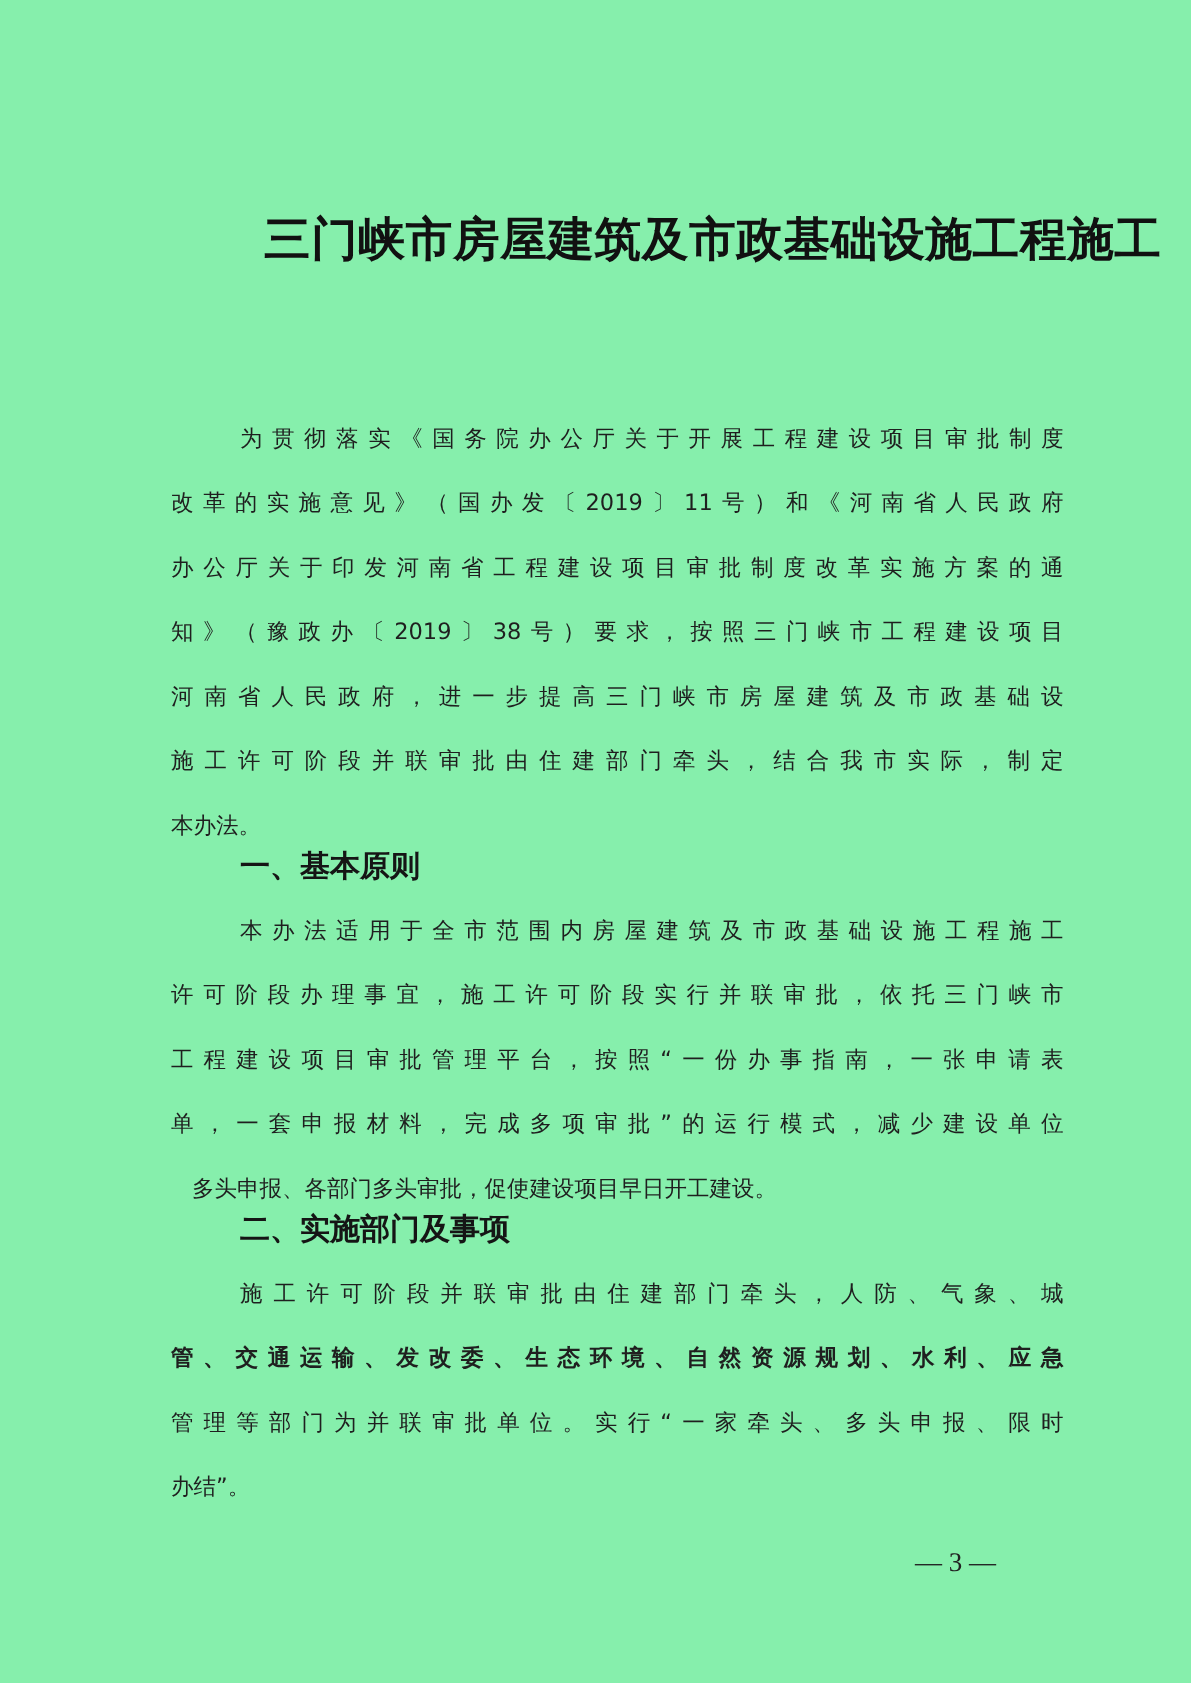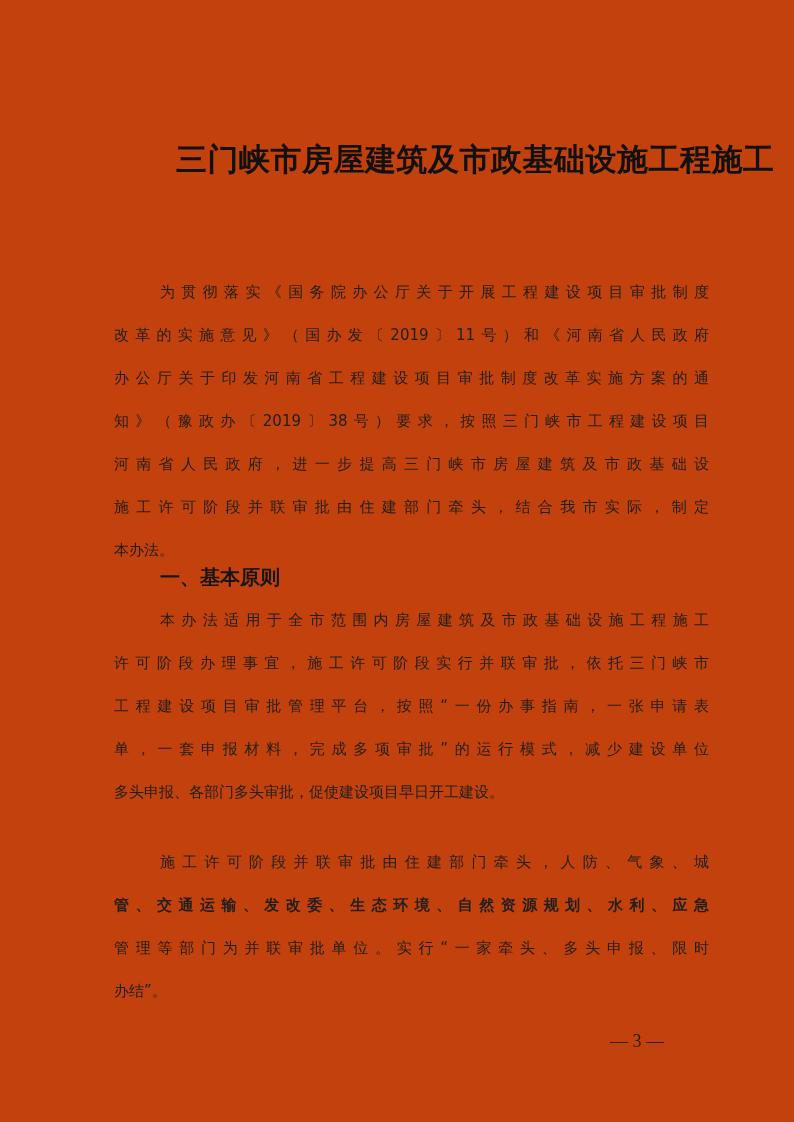--- a/index.html
+++ b/index.html
@@ -1,17 +1,17 @@
 <!DOCTYPE html>
 <html><head>
 <meta charset="utf-8">
 <style>
   html, body { margin: 0; padding: 0; background: #ffffff; }
   body { width: 794px; height: 1122px; position: relative; overflow: hidden; color: #1a1a1a; }
-  .page { position: absolute; left: 0; top: 0; width: 794px; height: 1122px; background: #c2410c; }
+  .page { position: absolute; left: 0; top: 0; width: 794px; height: 1122px; background: #86efac; }
   .title-line {
     position: absolute;
     font-family: "DejaVu Serif", "Liberation Serif", serif;
     font-weight: bold;
     font-size: 31px;
     letter-spacing: 0.5px;
     color: #111;
     white-space: nowrap;
   }
   .body-line {
@@ -62,23 +62,24 @@
     <div class="body-line last" style="top:541px;">本办法。</div>
   </div>
 
   <div class="heading-line" style="top:564px;">一、基本原则</div>
 
   <div>
     <div class="body-line" style="left:160px; width:549px; top:611px;">本办法适用于全市范围内房屋建筑及市政基础设施工程施工</div>
     <div class="body-line" style="top:654px;">许可阶段办理事宜，施工许可阶段实行并联审批，依托三门峡市</div>
     <div class="body-line" style="top:697px;">工程建设项目审批管理平台，按照“一份办事指南，一张申请表</div>
     <div class="body-line" style="top:740px;">单，一套申报材料，完成多项审批”的运行模式，减少建设单位</div>
-    <div class="body-line last" style="top:783px;">多头申报、各部门多头审批，促使建设项目早日开工建设。</div>
+    <div class="body-line last" style="top:783px;margin-left:14px;">多头申报、各部门多头审批，促使建设项目早日开工建设。</div>
   </div>
 
+  <div class="heading-line" style="top:806px;">二、实施部门及事项</div>
 
   <div>
     <div class="body-line" style="left:160px; width:549px; top:853px;">施工许可阶段并联审批由住建部门牵头，人防、气象、城</div>
     <div class="body-line" style="top:896px;font-weight:bold;">管、交通运输、发改委、生态环境、自然资源规划、水利、应急</div>
     <div class="body-line" style="top:939px;">管理等部门为并联审批单位。实行“一家牵头、多头申报、限时</div>
     <div class="body-line last" style="top:982px;">办结”。</div>
   </div>
 
   <div class="page-number">— 3 —</div>
 </div>

